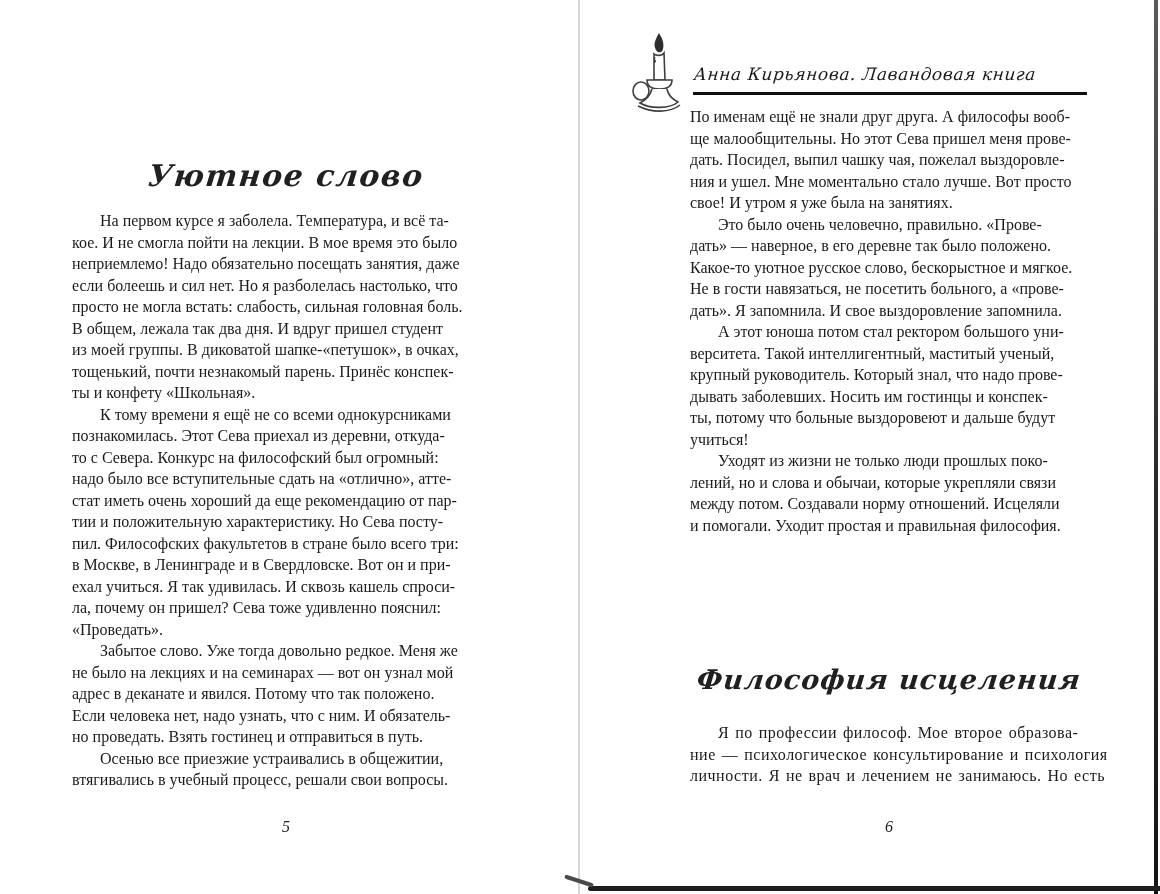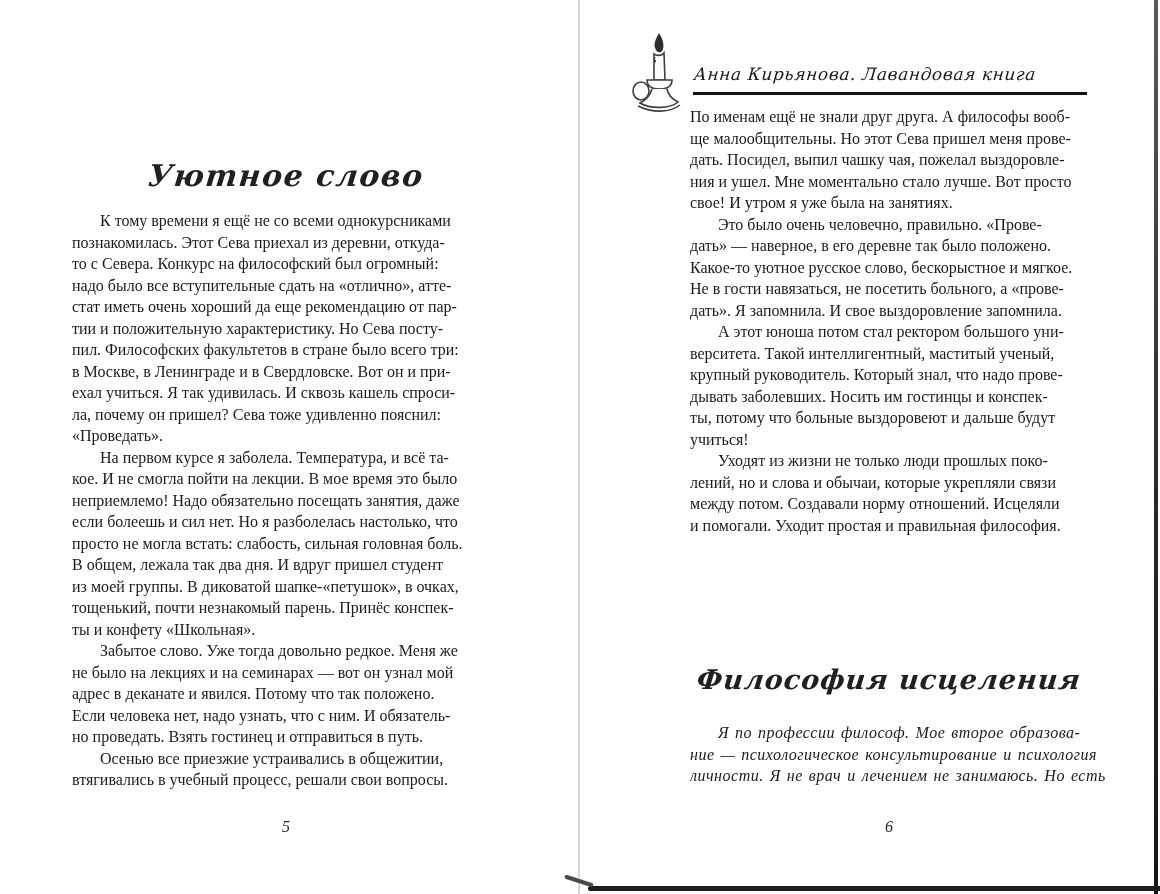--- a/index.html
+++ b/index.html
@@ -51,21 +51,21 @@
   .body-right-bot { top: 722px; width: 440px; }
 
   .para {
     margin: 0;
     white-space: pre;          
     font-size: 16px;
     line-height: 21.5px;
     color: #1b1b1b;
   }
   .indent { text-indent: 28px; }
-  .tracked { letter-spacing: 0.5px; word-spacing: 1.5px; font-style: italic; }
+  .tracked { letter-spacing: 0.5px; word-spacing: 1.5px; }
 
   .pagenum {
     position: absolute;
     top: 818px;
     margin: 0;
     text-align: center;
     font-style: italic;
     font-size: 16px;
     color: #222;
   }
@@ -126,40 +126,40 @@
   }
 </style>
 </head>
 <body>
 
 <div class="spread">
 
   <div class="page page-left">
     <h1 class="chapter-heading">Уютное слово</h1>
     <div class="body-block body-left">
+      <p class="para indent">На первом курсе я заболела. Температура, и всё та-
+кое. И не смогла пойти на лекции. В мое время это было
+неприемлемо! Надо обязательно посещать занятия, даже
+если болеешь и сил нет. Но я разболелась настолько, что
+просто не могла встать: слабость, сильная головная боль.
+В общем, лежала так два дня. И вдруг пришел студент
+из моей группы. В диковатой шапке-«петушок», в очках,
+тощенький, почти незнакомый парень. Принёс конспек-
+ты и конфету «Школьная».</p>
       <p class="para indent">К тому времени я ещё не со всеми однокурсниками
 познакомилась. Этот Сева приехал из деревни, откуда-
 то с Севера. Конкурс на философский был огромный:
 надо было все вступительные сдать на «отлично», атте-
 стат иметь очень хороший да еще рекомендацию от пар-
 тии и положительную характеристику. Но Сева посту-
 пил. Философских факультетов в стране было всего три:
 в Москве, в Ленинграде и в Свердловске. Вот он и при-
 ехал учиться. Я так удивилась. И сквозь кашель спроси-
 ла, почему он пришел? Сева тоже удивленно пояснил:
 «Проведать».</p>
-      <p class="para indent">На первом курсе я заболела. Температура, и всё та-
-кое. И не смогла пойти на лекции. В мое время это было
-неприемлемо! Надо обязательно посещать занятия, даже
-если болеешь и сил нет. Но я разболелась настолько, что
-просто не могла встать: слабость, сильная головная боль.
-В общем, лежала так два дня. И вдруг пришел студент
-из моей группы. В диковатой шапке-«петушок», в очках,
-тощенький, почти незнакомый парень. Принёс конспек-
-ты и конфету «Школьная».</p>
       <p class="para indent">Забытое слово. Уже тогда довольно редкое. Меня же
 не было на лекциях и на семинарах — вот он узнал мой
 адрес в деканате и явился. Потому что так положено.
 Если человека нет, надо узнать, что с ним. И обязатель-
 но проведать. Взять гостинец и отправиться в путь.</p>
       <p class="para indent">Осенью все приезжие устраивались в общежитии,
 втягивались в учебный процесс, решали свои вопросы.</p>
     </div>
     <div class="pagenum pagenum-left">5</div>
   </div>

